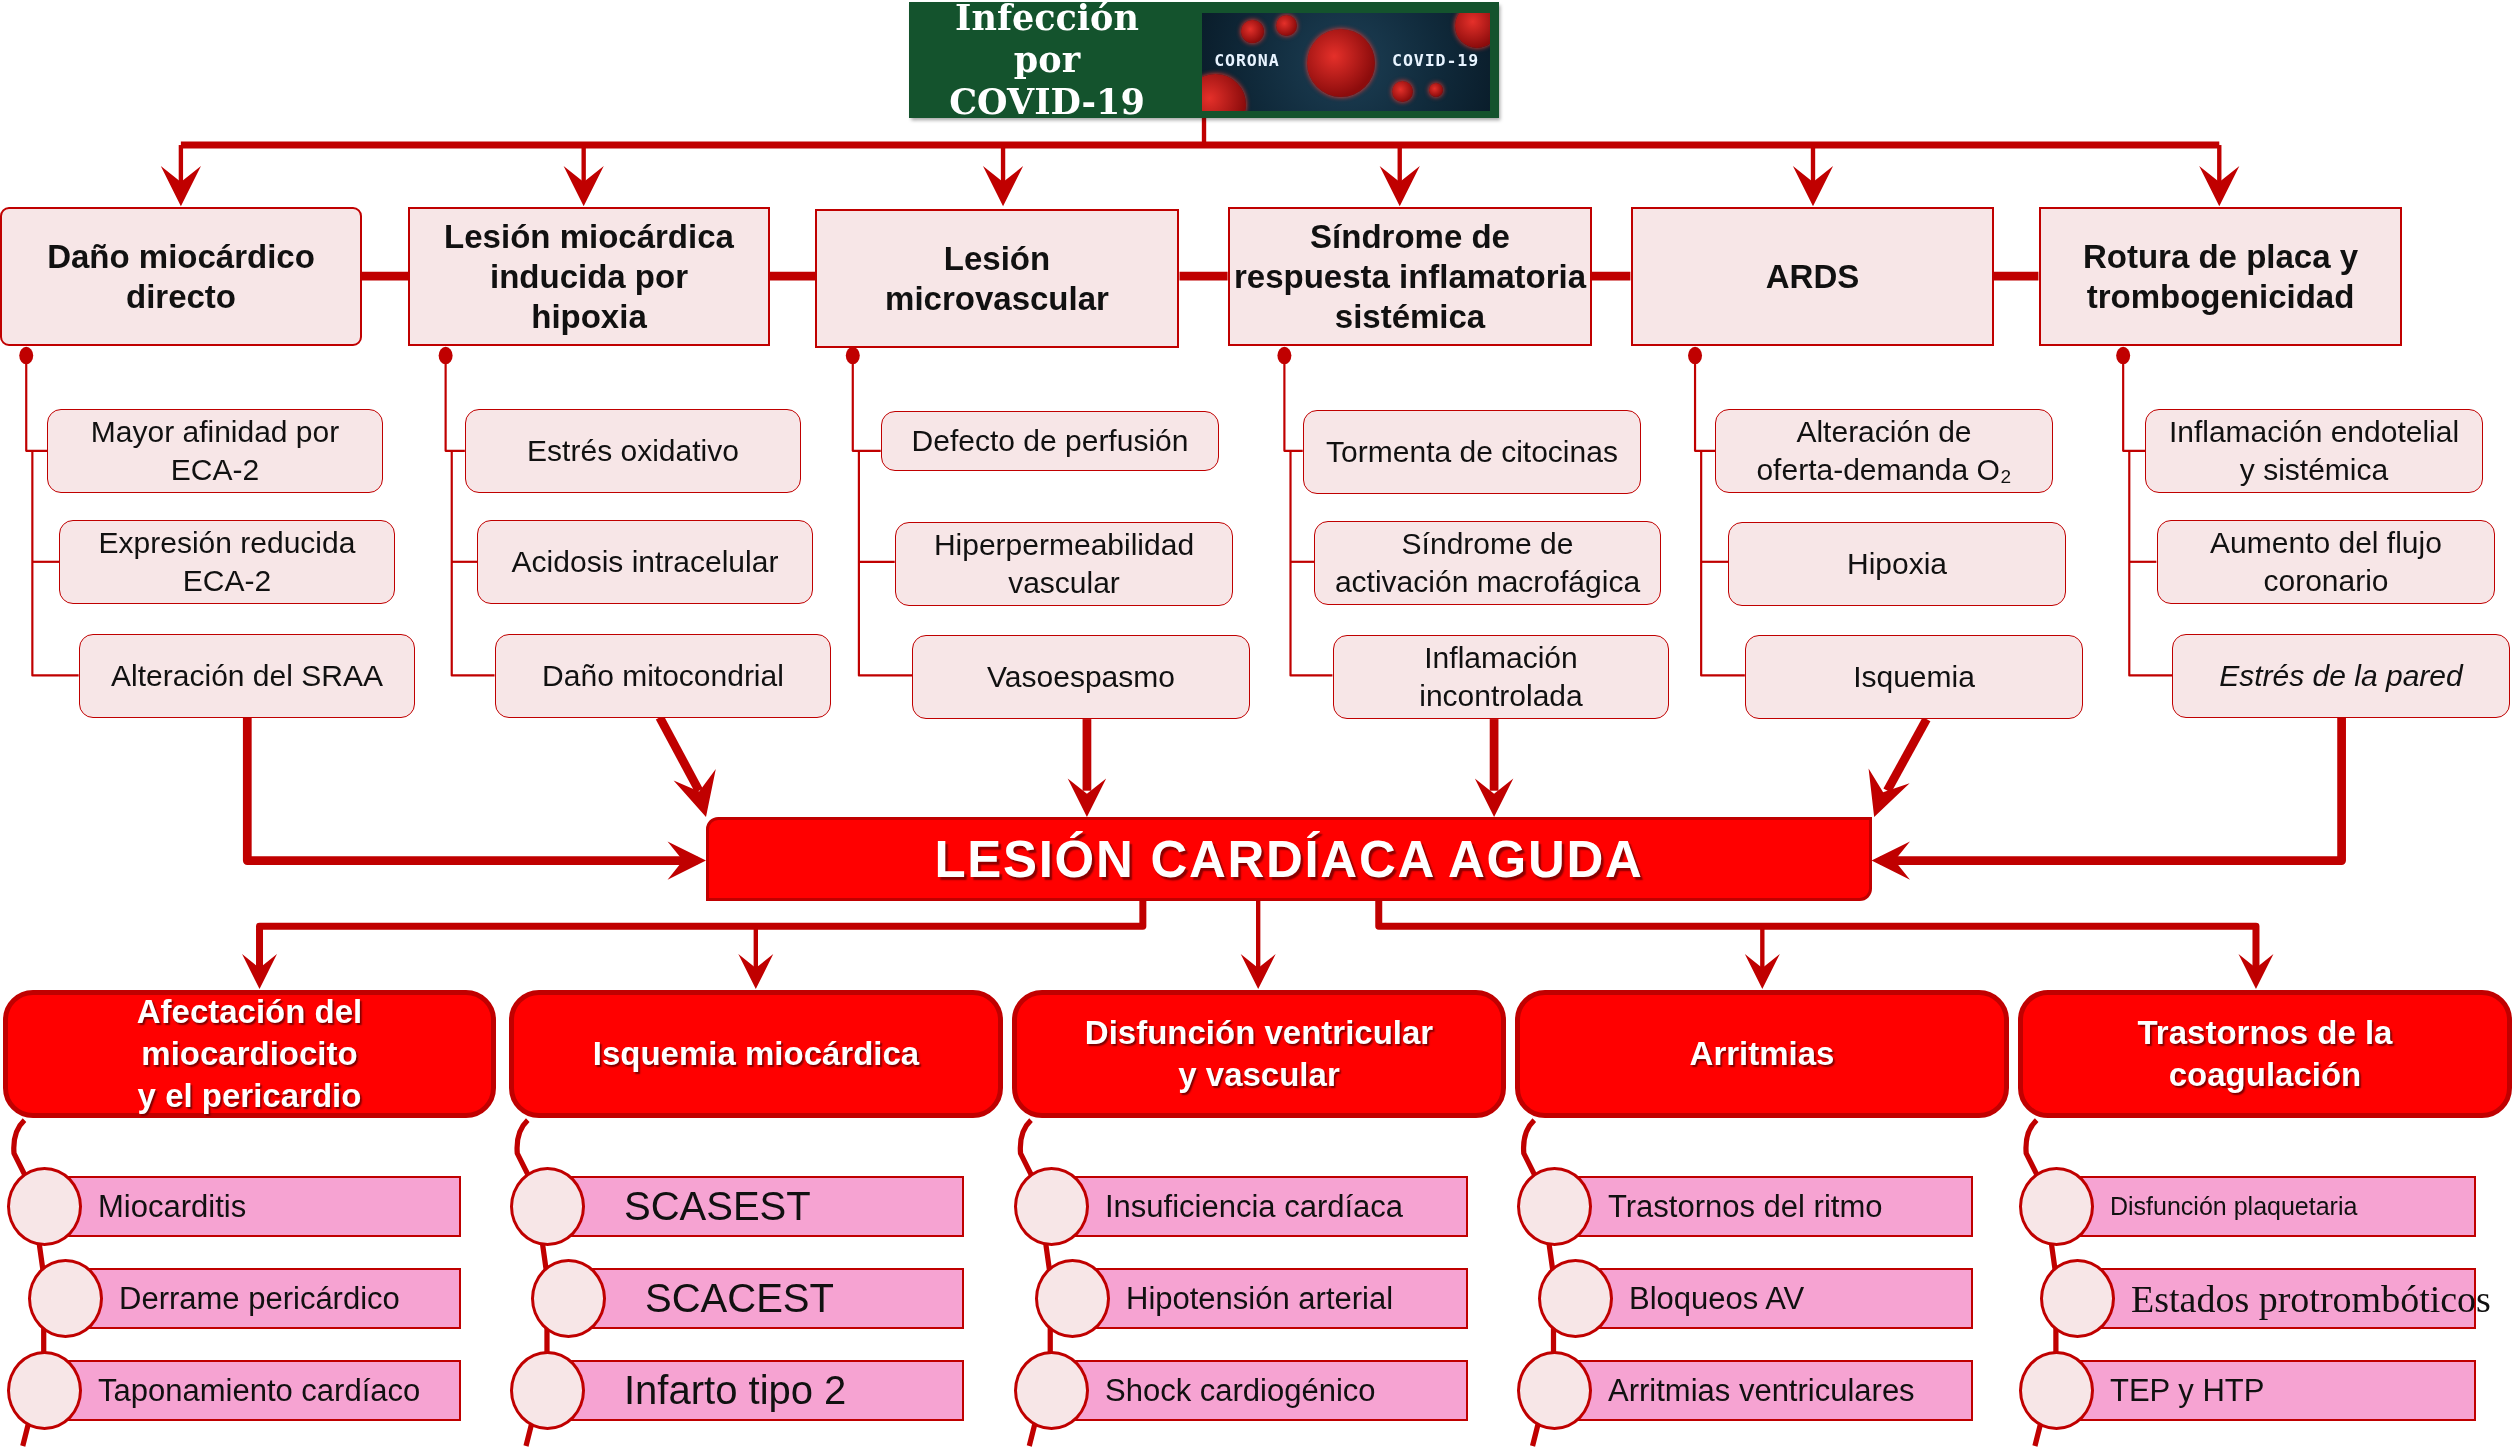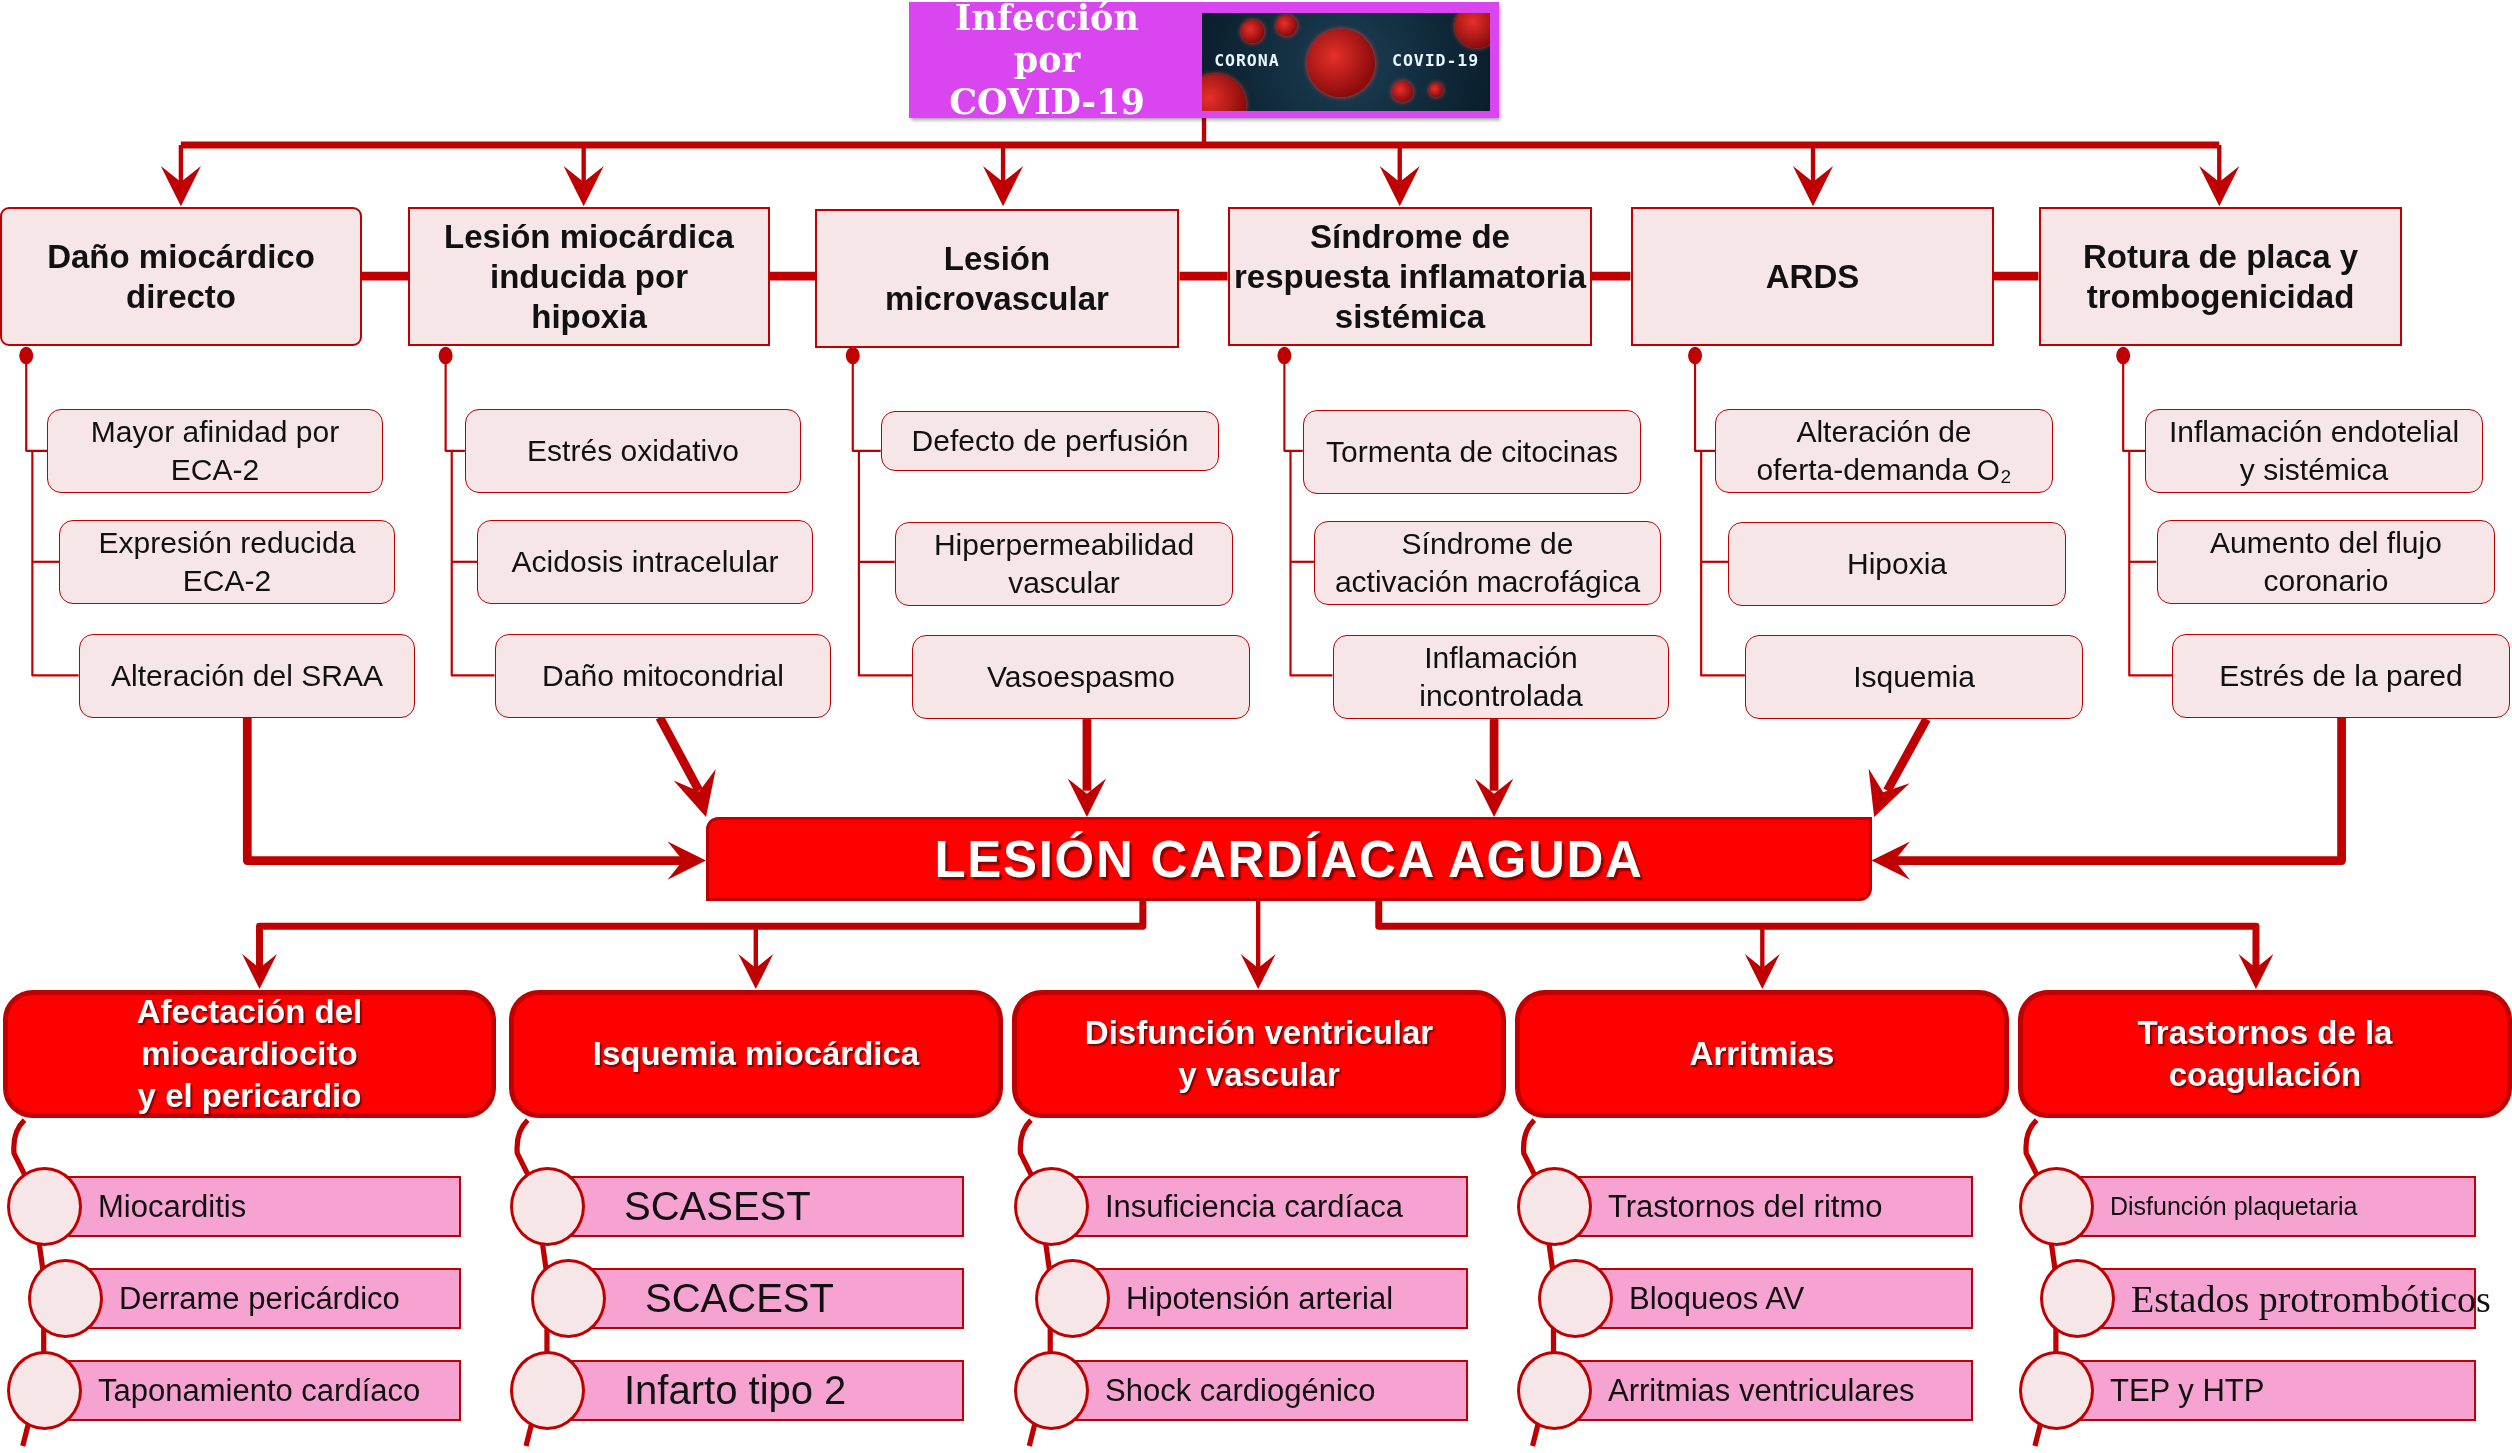--- a/index.html
+++ b/index.html
@@ -1,18 +1,18 @@
 <!DOCTYPE html>
 <html style="font-size:14px"><head>
 <meta charset="utf-8">
 <style>
   html,body{margin:0;padding:0;background:#ffffff;}
   body{width:2512px;height:1453px;position:relative;overflow:hidden;font-family:"Liberation Sans",sans-serif;}
   #connectors{position:absolute;left:0;top:0;width:2512px;height:1453px;}
-  .header-box{position:absolute;left:909px;top:1.7px;width:590px;height:116px;background:#d946ef;box-shadow:1.7px 2.6px 3.5px rgba(0,0,0,.35);}
+  .header-box{position:absolute;left:909px;top:1.7px;width:590px;height:116px;background:#14532d;box-shadow:1.7px 2.6px 3.5px rgba(0,0,0,.35);}
   .header-title{position:absolute;left:7px;top:8.7px;width:262px;height:99px;display:flex;align-items:center;justify-content:center;text-align:center;color:#fff;font-family:"DejaVu Serif",serif;font-weight:bold;font-size:35px;line-height:42px;white-space:pre-line;}
   .virus-banner{position:absolute;left:293px;top:11.4px;width:288px;height:98px;background:radial-gradient(circle at 50% 50%,#1d3f55 0%,#102a3b 60%,#0a1d2b 100%);overflow:hidden;}
   .virus-banner .v{position:absolute;border-radius:50%;background:radial-gradient(circle at 40% 40%,#e5302a,#8c0c0c 70%);box-shadow:0 0 5.2px #ff3b30;}
   .virus-banner .lbl{position:absolute;color:#e8f4ff;font-family:"DejaVu Sans Mono",monospace;font-weight:bold;font-size:16.6px;top:38px;letter-spacing:0.9px;}
   .l1-box{position:absolute;background:#f7e6e7;border:2.6px solid #c00000;box-sizing:border-box;display:flex;align-items:center;justify-content:center;text-align:center;font-weight:bold;font-size:33px;line-height:40px;color:#111;white-space:pre-line;}
   .sub-box{position:absolute;background:#f7e6e7;border:1.7px solid #c00000;border-radius:14px;box-sizing:border-box;display:flex;align-items:center;justify-content:center;text-align:center;font-size:30px;line-height:38px;color:#111;white-space:pre-line;}
   .central{position:absolute;left:706px;top:817px;width:1166px;height:84px;background:#ff0000;border:3.5px solid #c00000;border-radius:12.2px 0 12.2px 0;box-sizing:border-box;display:flex;align-items:center;justify-content:center;color:#ffffff;font-weight:bold;font-size:51px;letter-spacing:1.7px;text-shadow:2.6px 2.6px 1.7px #8a0000;}
   .cat-box{position:absolute;top:990px;height:128px;background:#ff0000;border:5.2px solid #c00000;border-radius:30px;box-sizing:border-box;display:flex;align-items:center;justify-content:center;text-align:center;color:#fff;font-weight:bold;font-size:33px;line-height:42px;text-shadow:1.7px 1.7px 1.7px #7a0000;white-space:pre-line;}
   .item{position:absolute;height:61px;}
   .item .bar{position:absolute;top:0;height:61px;background:#f6a3d2;border:2.6px solid #c00000;border-left:none;box-sizing:border-box;display:flex;align-items:center;font-size:31px;color:#111;white-space:nowrap;}
@@ -154,21 +154,21 @@
 
 <div class="sub-box" style="left:1715px;top:409px;width:338px;height:84px;">Alteración de
 oferta-demanda O₂</div>
 <div class="sub-box" style="left:1728px;top:522px;width:338px;height:84px;">Hipoxia</div>
 <div class="sub-box" style="left:1745px;top:635px;width:338px;height:84px;">Isquemia</div>
 
 <div class="sub-box" style="left:2145px;top:409px;width:338px;height:84px;">Inflamación endotelial
 y sistémica</div>
 <div class="sub-box" style="left:2157px;top:520px;width:338px;height:84px;">Aumento del flujo
 coronario</div>
-<div class="sub-box" style="left:2172px;top:634px;width:338px;height:84px;">Estrés de la pared</div>
+<div class="sub-box" style="left:2172px;top:634px;width:338px;height:84px;font-style:italic;">Estrés de la pared</div>
 
 <div class="central">LESIÓN CARDÍACA AGUDA</div>
 
 <div class="cat-box" style="left:3px;width:493px;">Afectación del
 miocardiocito
 y el pericardio</div>
 <div class="cat-box" style="left:509px;width:494px;">Isquemia miocárdica</div>
 <div class="cat-box" style="left:1012px;width:494px;">Disfunción ventricular
 y vascular</div>
 <div class="cat-box" style="left:1515px;width:494px;">Arritmias</div>

